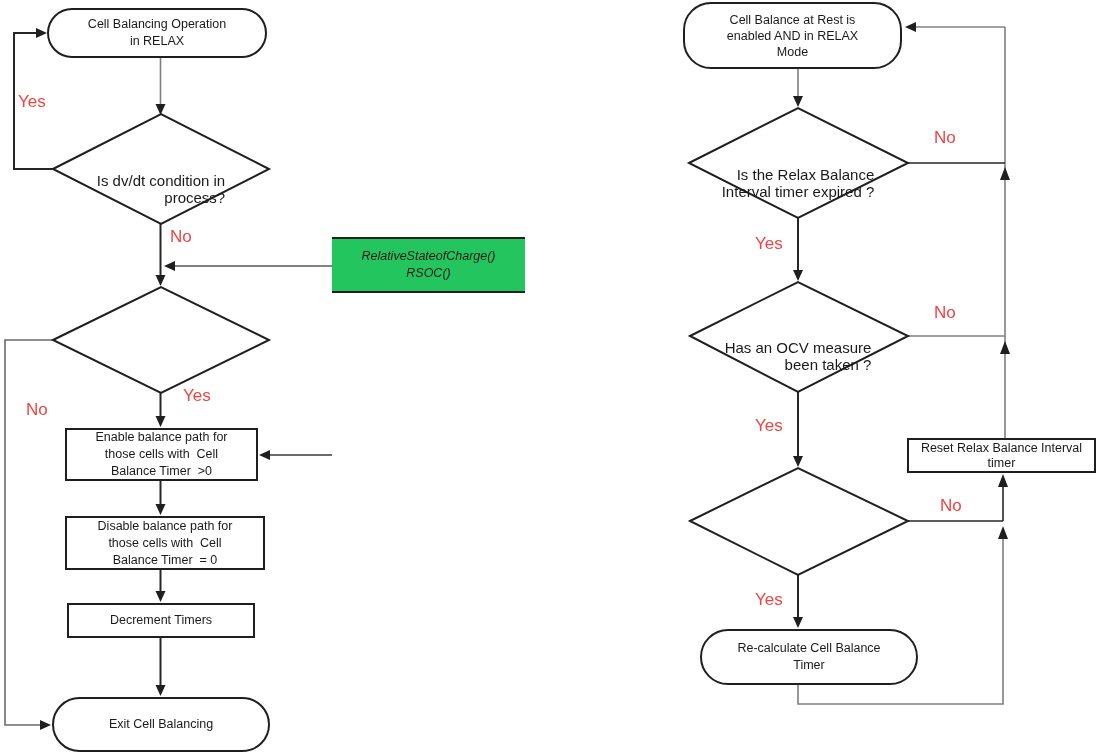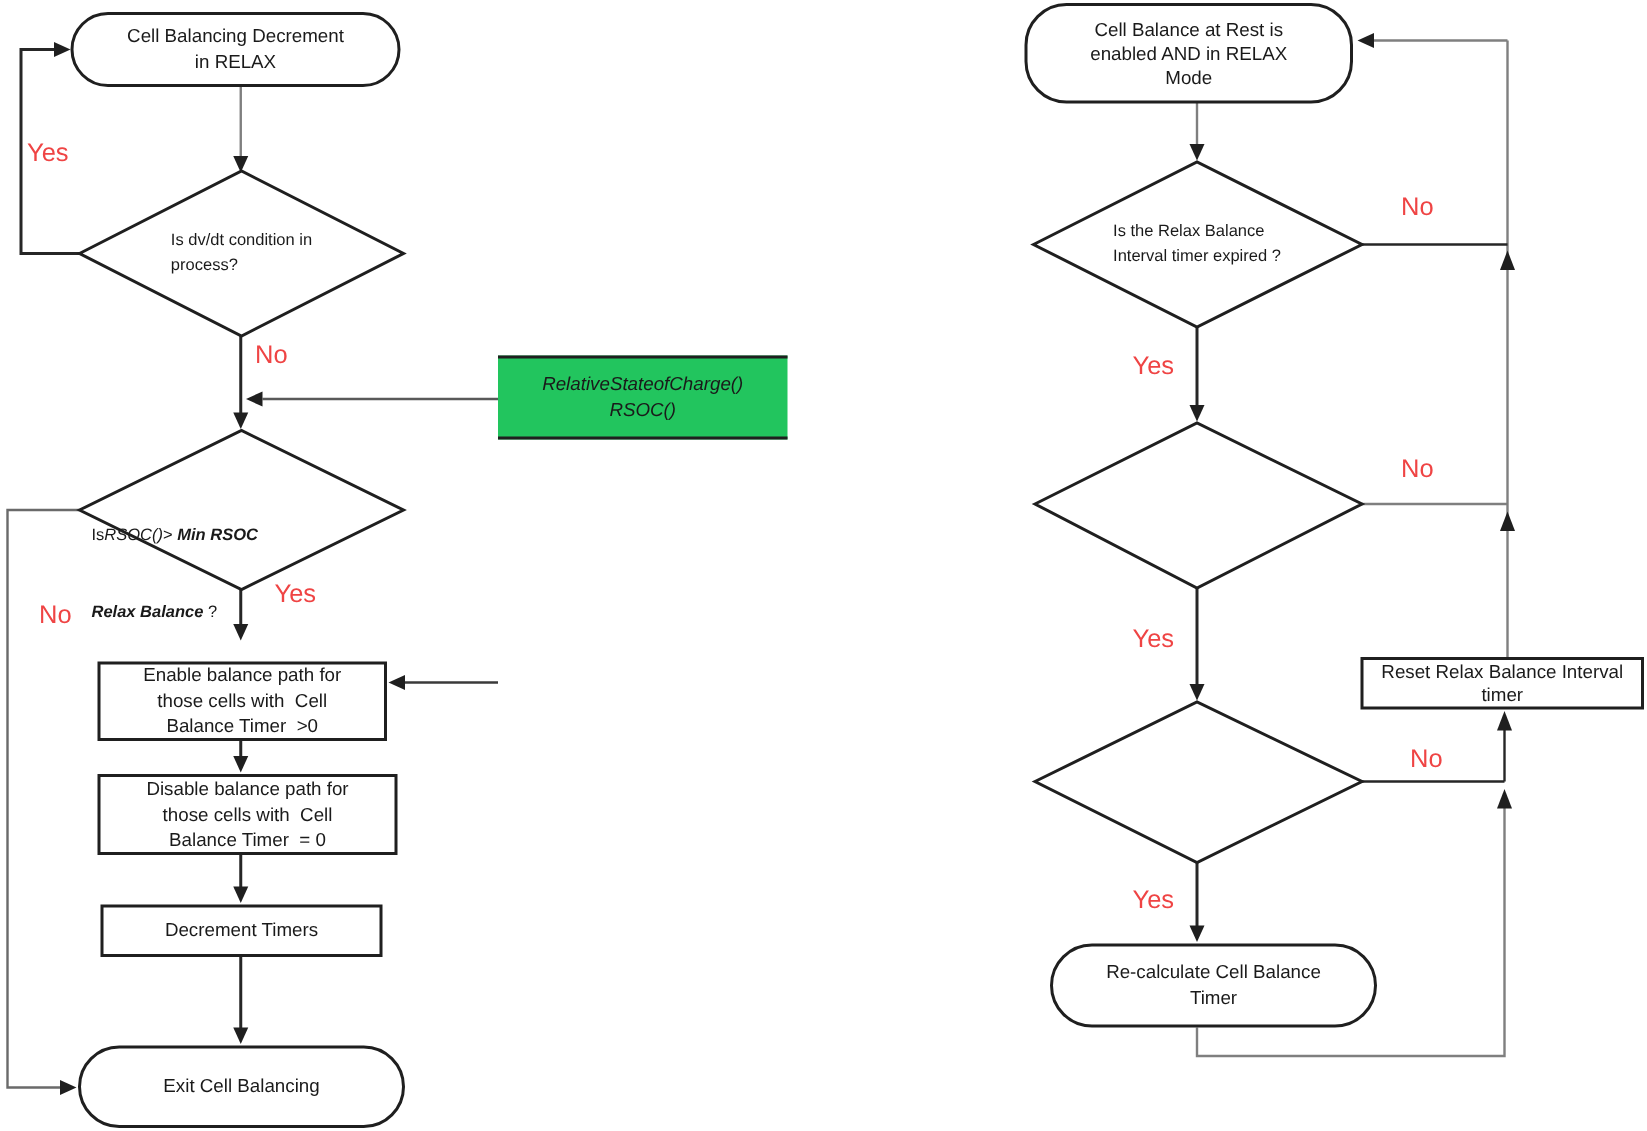--- a/index.html
+++ b/index.html
@@ -9,22 +9,22 @@
   }
   .layer{position:absolute;left:0;top:0;}
   .node{
     position:absolute;display:flex;align-items:center;justify-content:center;
     text-align:center;font-size:12.5px;line-height:17px;white-space:pre-wrap;
     background:#ffffff;border:2px solid #1f1f1f;box-sizing:border-box;z-index:2;
   }
   .terminal{border-radius:28px;}
   .dtext{
     position:absolute;display:flex;align-items:center;justify-content:center;
-    text-align:left;font-size:11px;line-height:17px;white-space:pre-wrap;
-    background:transparent;border:none;z-index:2;
+    text-align:right;font-size:15px;line-height:17px;white-space:pre-wrap;
+    background:transparent;border:none;z-index:2;margin-top:20px;
   }
   .note{
     position:absolute;display:flex;align-items:center;justify-content:center;
     text-align:center;font-size:12.5px;line-height:17px;white-space:pre-wrap;
     border-top:2px solid #1f1f1f;border-bottom:2px solid #1f1f1f;
     box-sizing:border-box;background:#22c55e;z-index:2;
   }
   .note.it{font-style:italic;}
   .yn{
     position:absolute;font-size:17px;line-height:20px;color:#ef4444;z-index:3;
@@ -101,41 +101,37 @@
     <polygon points="798,628 793,617 803,617" fill="#1f1f1f"></polygon>
 
     <path d="M798,685 V704 H1003 V532" stroke="#7f7f7f" stroke-width="1.6" fill="none"></path>
     <polygon points="1003,526 998,539 1008,539" fill="#1f1f1f"></polygon>
 
     <polygon points="689,163 798,108 908,163 798,218" fill="#ffffff" stroke="#1f1f1f" stroke-width="2"></polygon>
     <polygon points="690,336 798,282 908,336 798,392" fill="#ffffff" stroke="#1f1f1f" stroke-width="2"></polygon>
     <polygon points="690,521 798,468 908,521 798,575" fill="#ffffff" stroke="#1f1f1f" stroke-width="2"></polygon>
   </svg>
 
-  <div class="node terminal" style="left:47px;top:8px;width:220px;height:50px;">Cell Balancing Decrement
+  <div class="node terminal" style="left:47px;top:8px;width:220px;height:50px;">Cell Balancing Operation
 in RELAX</div>
 
   <div class="dtext" style="left:71px;top:140px;width:180px;height:58px;">Is dv/dt condition in
 process?</div>
 
   <div class="yn" style="left:18px;top:92px;">Yes</div>
   <div class="yn" style="left:170px;top:227px;">No</div>
 
   <div class="note it" style="left:332px;top:237px;width:193px;height:56px;">RelativeStateofCharge()
 RSOC()</div>
 
-  <div class="dtext" style="left:61px;top:312px;width:200px;height:56px;display:block;padding-top:3px;">
-    <div><span>Is</span><span class="it2">RSOC()</span><span>&gt; </span><span class="bi">Min RSOC</span></div>
-    <div><span class="bi">Relax Balance</span><span> ?</span></div>
-  </div>
 
   <div class="yn" style="left:183px;top:386px;">Yes</div>
   <div class="yn" style="left:26px;top:400px;">No</div>
 
-  <div class="node" style="left:65px;top:428px;width:193px;height:53px;margin-top:13px;">Enable balance path for
+  <div class="node" style="left:65px;top:428px;width:193px;height:53px;">Enable balance path for
 those cells with  Cell
 Balance Timer  &gt;0</div>
 
 
   <div class="node" style="left:65px;top:516px;width:200px;height:54px;">Disable balance path for
 those cells with  Cell
 Balance Timer  = 0</div>
 
   <div class="node terminal" style="left:52px;top:697px;width:218px;height:55px;">Exit Cell Balancing</div>
 
@@ -144,20 +140,22 @@
   <div class="node terminal" style="left:683px;top:2px;width:219px;height:67px;line-height:16px;">Cell Balance at Rest is
 enabled AND in RELAX
 Mode</div>
 
   <div class="dtext" style="left:698px;top:135px;width:200px;height:56px;">Is the Relax Balance
 Interval timer expired ?</div>
 
   <div class="yn" style="left:934px;top:128px;">No</div>
   <div class="yn" style="left:755px;top:234px;">Yes</div>
 
+  <div class="dtext" style="left:698px;top:308px;width:200px;height:56px;">Has an OCV measure
+been taken ?</div>
 
   <div class="yn" style="left:934px;top:303px;">No</div>
   <div class="yn" style="left:755px;top:416px;">Yes</div>
 
 
   <div class="yn" style="left:940px;top:496px;">No</div>
   <div class="yn" style="left:755px;top:590px;">Yes</div>
 
   <div class="node terminal" style="left:700px;top:629px;width:218px;height:56px;">Re-calculate Cell Balance
 Timer</div>

